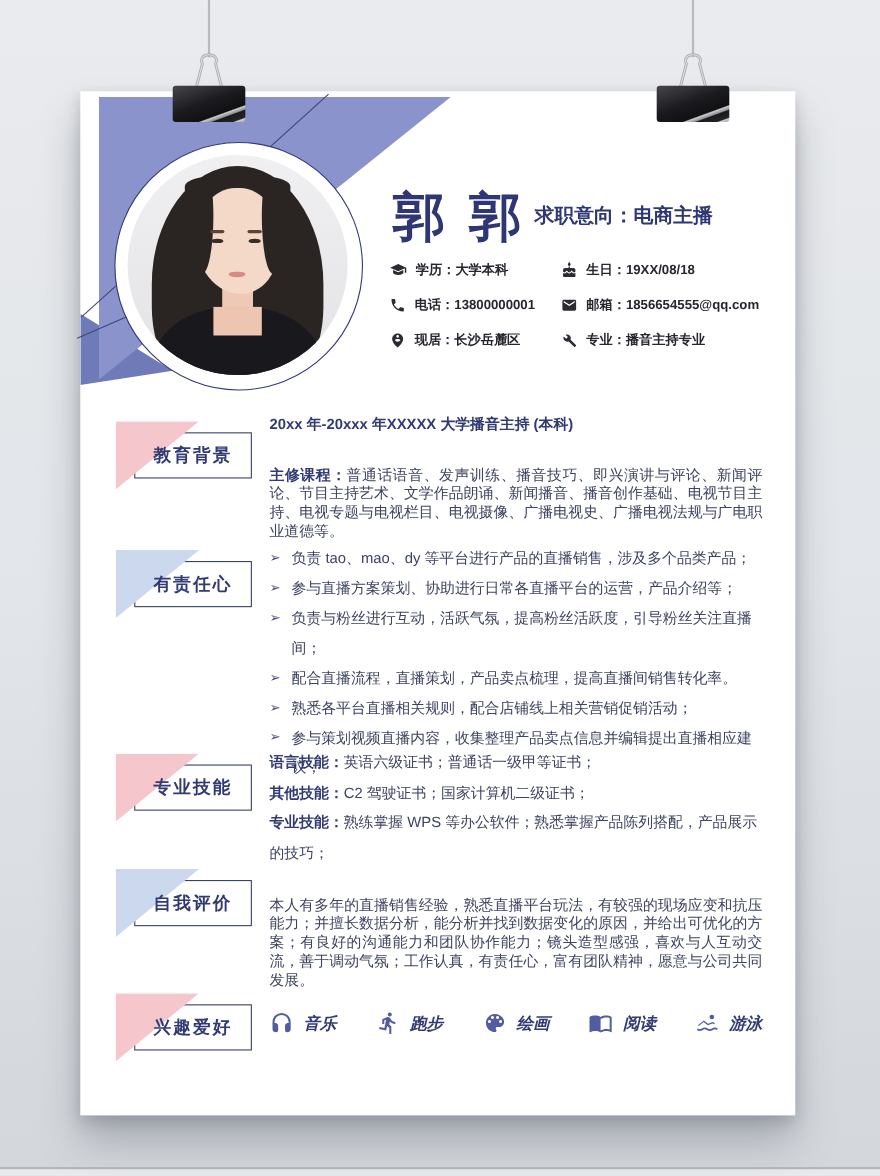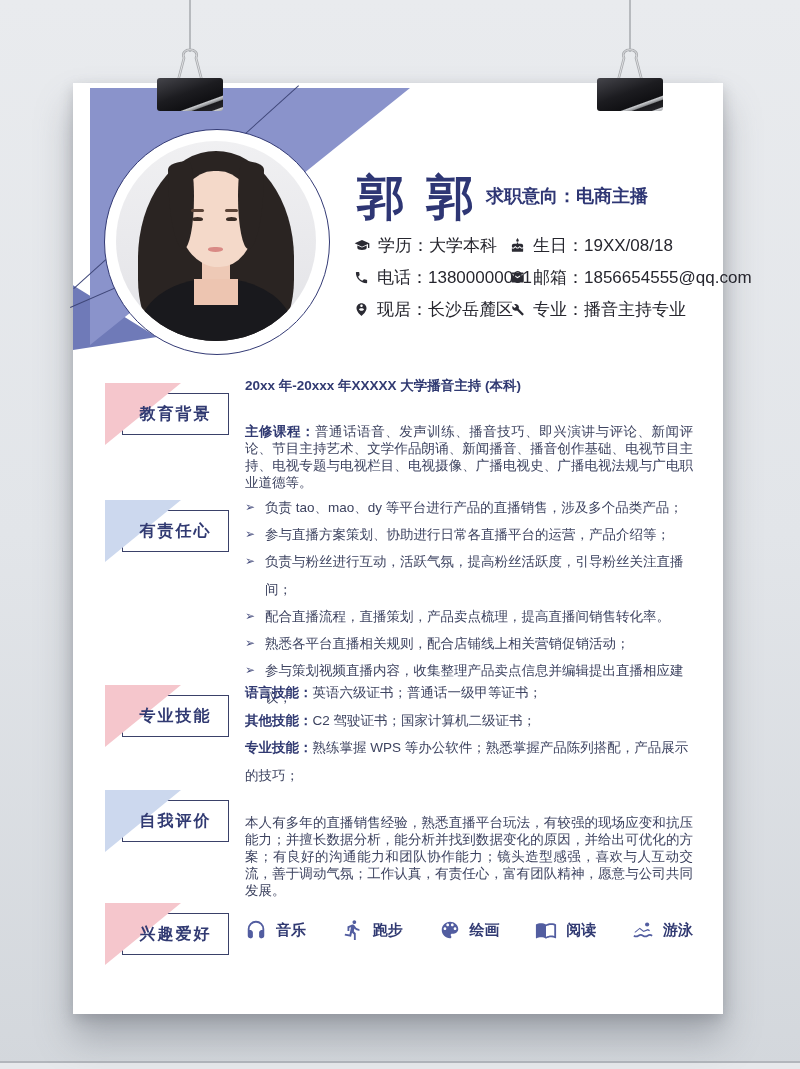--- a/index.html
+++ b/index.html
@@ -51,41 +51,41 @@
   .eye.l { left:76px; } .eye.r { left:110px; }
   .brow { position:absolute; top:68px; width:13px; height:2.5px; background:#5b4438; border-radius:2px; }
   .brow.l { left:75px; } .brow.r { left:109px; }
   .lips { position:absolute; left:92px; top:106px; width:15px; height:5px; background:#d98a85; border-radius:40% 40% 50% 50%; }
 
   
   .name { position:absolute; left:357px; top:166px; font-size:48px; font-weight:bold; color:#2e3674; letter-spacing:4px; }
   .objective { position:absolute; left:486px; top:184px; font-size:18px; font-weight:bold; color:#2e3674; }
   .info-grid { position:absolute; left:354px; top:235px; width:340px; display:grid;
                grid-template-columns:150px auto; column-gap:6px; row-gap:11px; }
-  .info-item { display:flex; align-items:center; gap:8px; height:21px; font-size:17px; color:#26262e; white-space:nowrap; }
+  .info-item { display:flex; align-items:center; gap:8px; height:21px; font-size:12px; color:#26262e; white-space:nowrap;font-weight:bold; }
   .info-item svg { flex:0 0 auto; }
 
   
   .sec-title { position:absolute; left:122px; width:107px; height:42px; background:#ffffff;
                border:1.5px solid #3a4169; display:flex; align-items:center; justify-content:center;
                font-size:16px; font-weight:bold; color:#313a72; letter-spacing:2px; z-index:2; }
   .sec-title::before { content:""; position:absolute; left:-18px; top:-11px; width:76px; height:62px;
                clip-path:polygon(0 0,100% 0,0 100%); z-index:-1; }
   .sec-title.pink::before { background:#f5c6cc; }
   .sec-title.blue::before { background:#ccd8ee; }
 
   .content { position:absolute; left:245px; width:448px; font-size:13.5px; color:#3d4360; }
   .head-row { display:flex; justify-content:flex-start; font-weight:bold; color:#313a72; }
   .para { line-height:17px; text-align:justify;margin-top:28px; }
   .para b, .lbl { color:#313a72; font-weight:bold; }
   .bullets { list-style:none; }
   .bullets li { display:flex; gap:10px; line-height:27.2px; }
   .bullets .mk { color:#4a5180; font-family:"DejaVu Sans",sans-serif; font-size:12px; }
   .skill-line { line-height:27.5px; }
-  .hobby-row { display:flex; justify-content:space-between; align-items:center; }
+  .hobby-row { display:flex; justify-content:space-between; align-items:center;font-style:italic; }
   .hobby { display:flex; align-items:center; gap:9px; font-size:15px; font-weight:bold; color:#313a72; }
 </style>
 </head>
 <body>
 
 <div class="stage">
   <div class="floor-line"></div>
   <div class="floor"></div>
 
   <div class="page"></div>

